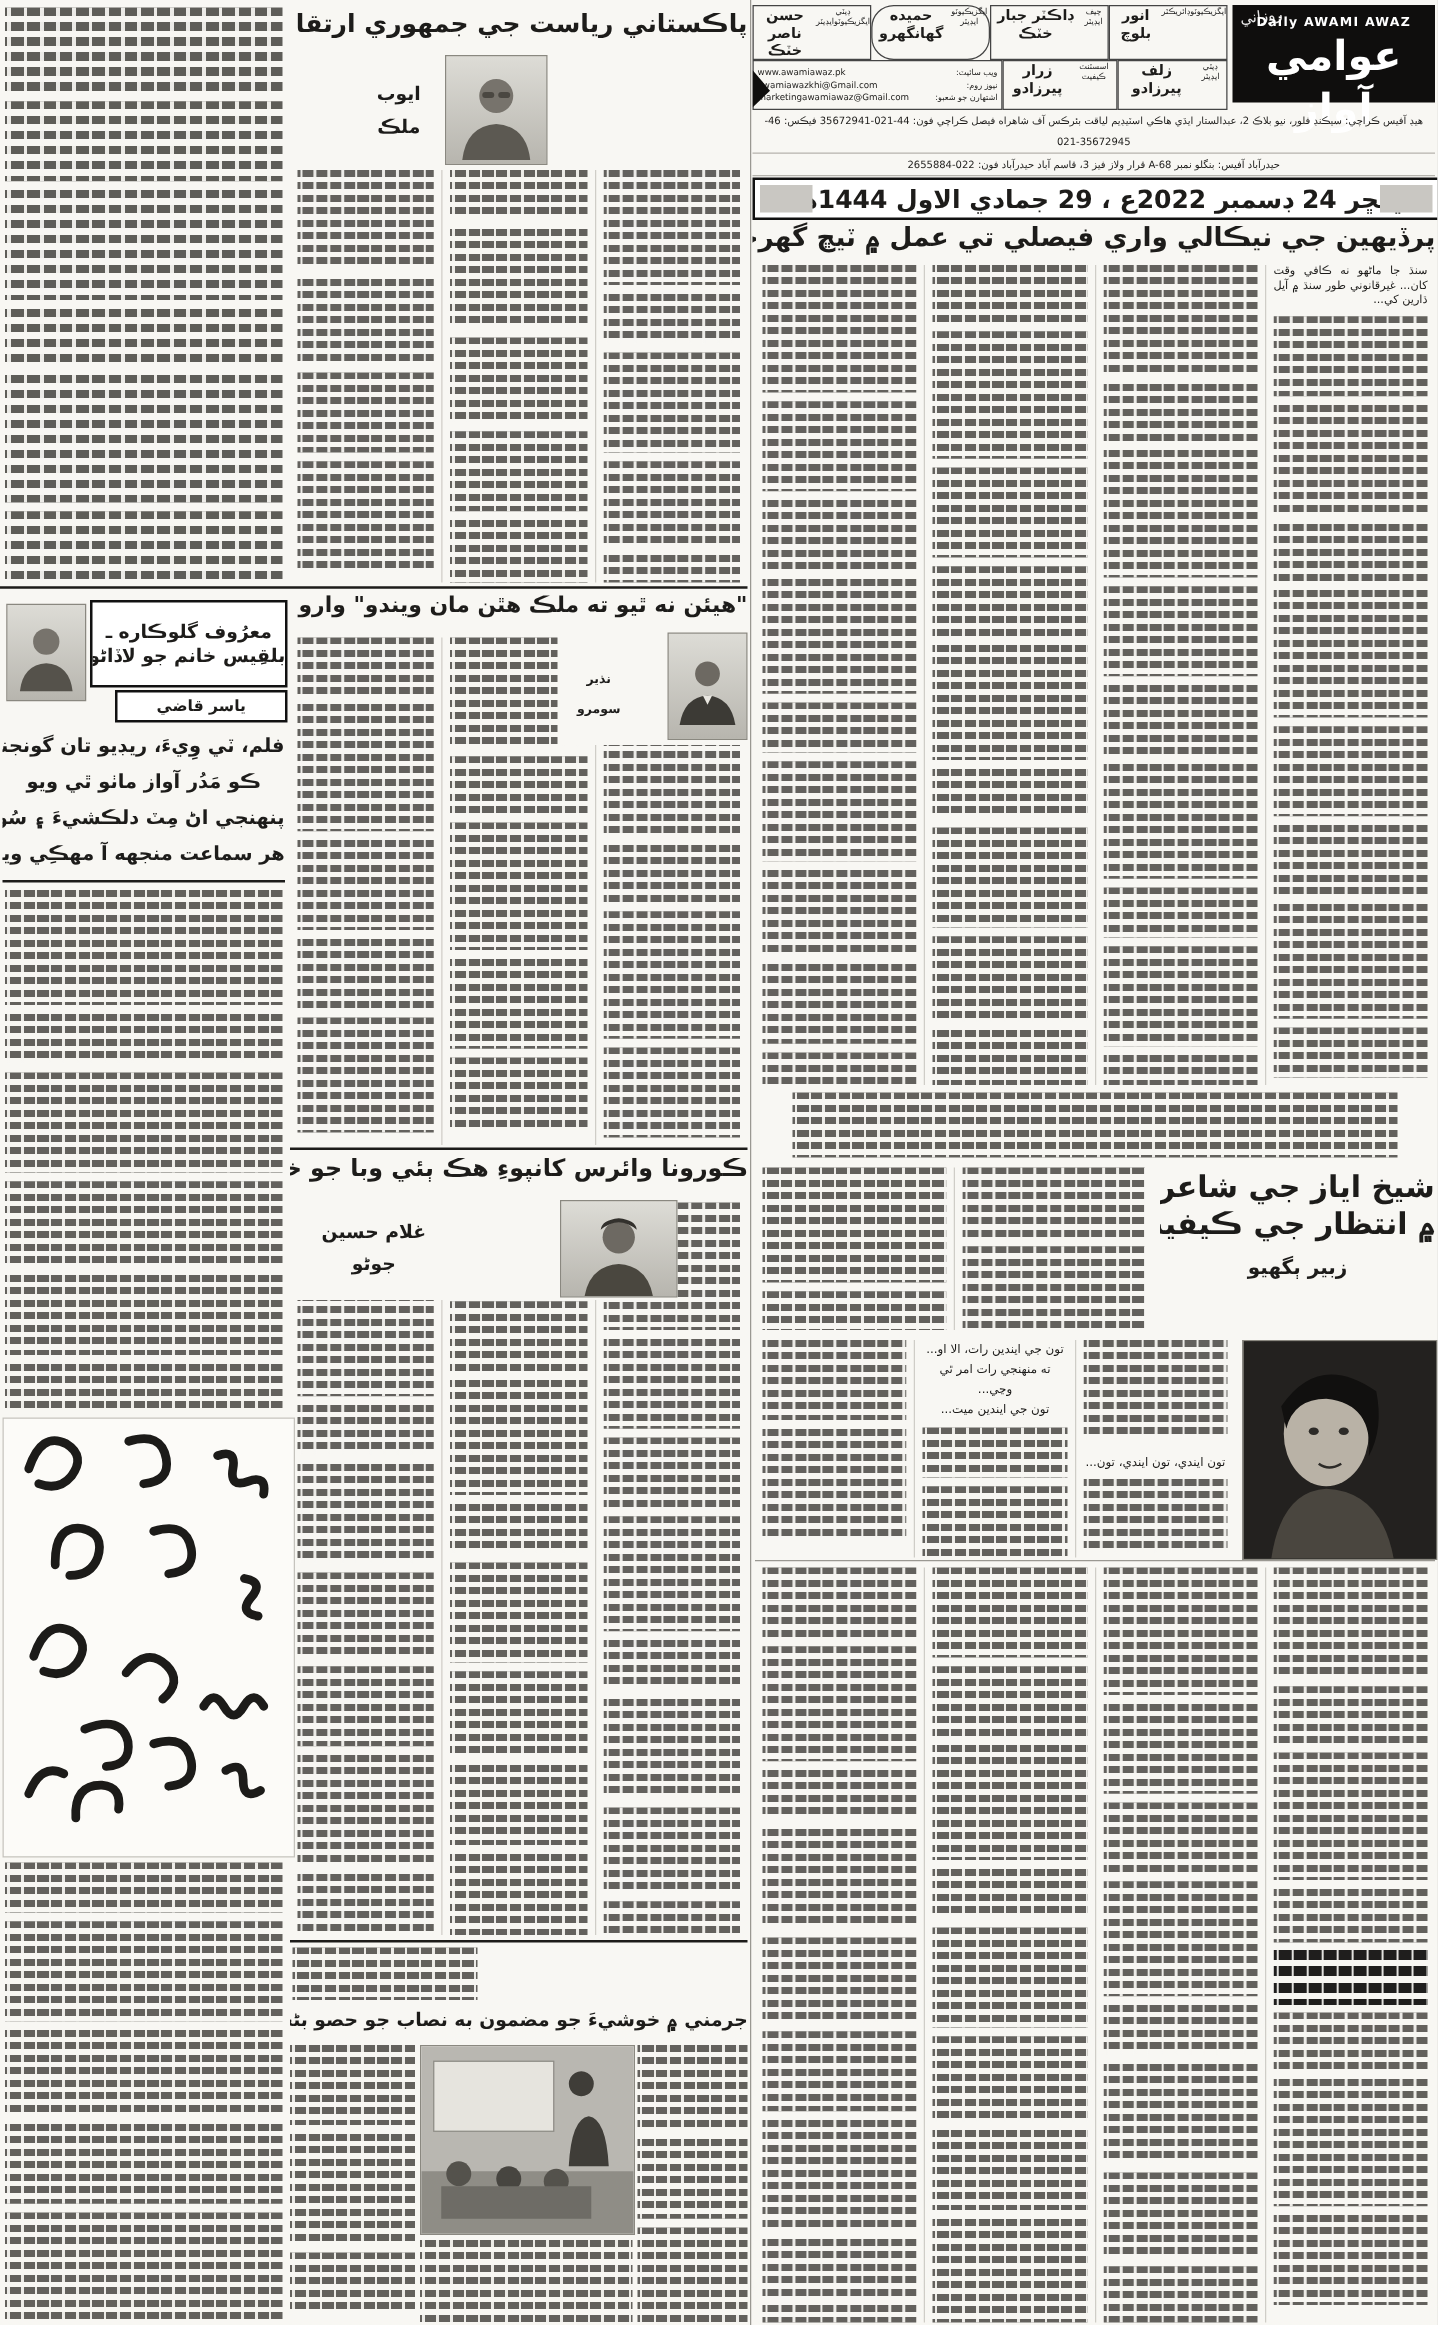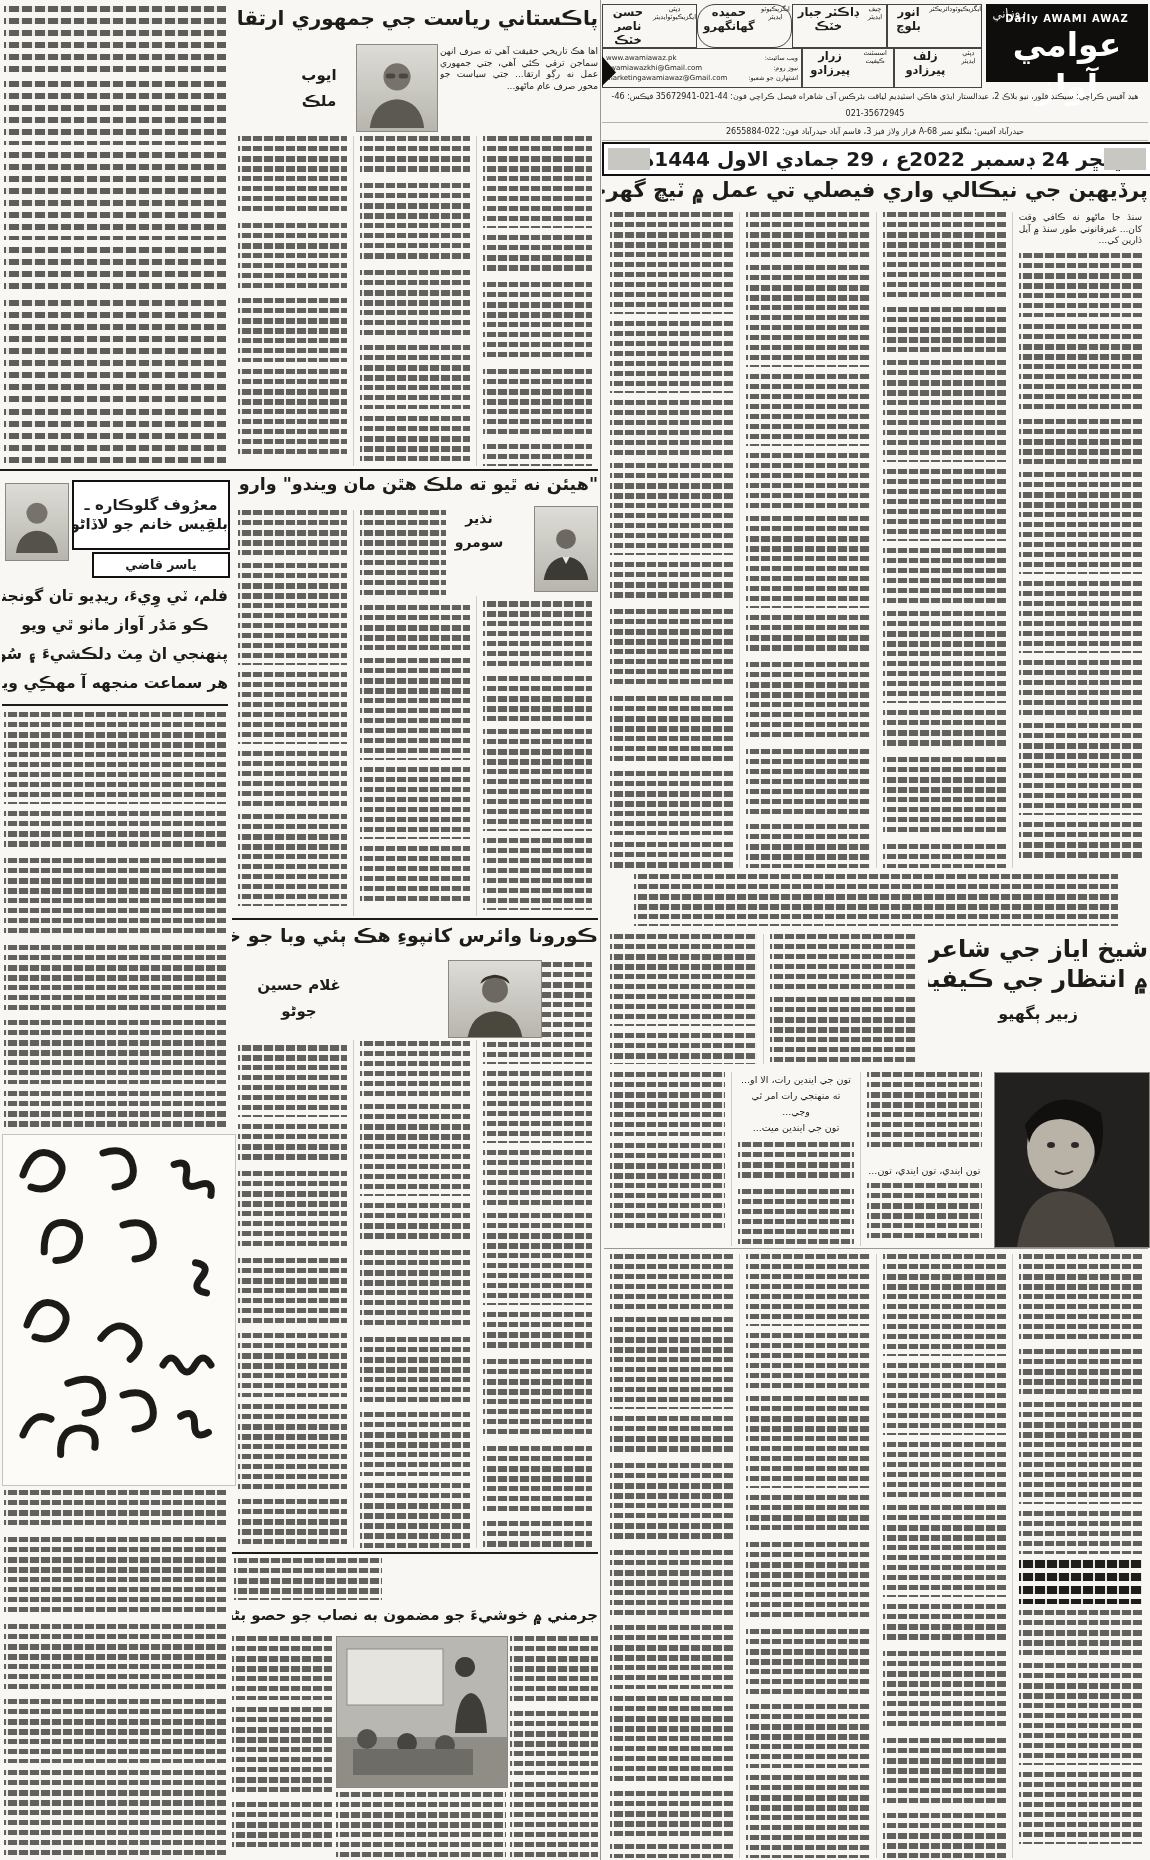--- a/index.html
+++ b/index.html
@@ -298,21 +298,20 @@
     <div>ملڪ</div>
   </div>
   <div class="photo" style="left:356px;top:44px;width:80px;height:86px;">
     <svg viewBox="0 0 100 100" xmlns="http://www.w3.org/2000/svg">
       <circle cx="50" cy="36" r="17" fill="#77736c"></circle>
       <path d="M16 100 Q20 66 50 64 Q80 66 84 100 Z" fill="#5c5952"></path>
       <rect x="36" y="32" width="12" height="6" rx="3" fill="#4a4741"></rect>
       <rect x="52" y="32" width="12" height="6" rx="3" fill="#4a4741"></rect>
     </svg>
   </div>
-  <div class="abs lead" style="left:440px;top:46px;width:158px;height:84px;overflow:hidden;">اها هڪ تاريخي حقيقت آهي ته صرف انهن سماجن ترقي ڪئي آهي، جتي جمهوري عمل نه رڳو ارتقا... جتي سياست جو محور صرف عام ماڻهو...</div>
 
   <div class="abs cols" style="left:232px;top:136px;width:366px;height:330px;">
     <div class="col">
         <div class="gp" style="height: 92px; margin-bottom: 7px;"></div>
         <div class="gp" style="height: 40px; margin-bottom: 7px;"></div>
         <div class="gp" style="height: 80px; margin-bottom: 7px;"></div>
         <div class="gp" style="height: 68px; margin-bottom: 7px;"></div>
         <div class="gp" style="height: 22px; margin-bottom: 7px;"></div>
       </div>
     <div class="col">
@@ -360,21 +359,21 @@
       </div>
     <div class="col">
         <div class="gp" style="height: 46px; margin-bottom: 7px;"></div>
         <div class="gp" style="height: 102px; margin-bottom: 7px;"></div>
         <div class="gp" style="height: 72px; margin-bottom: 7px;"></div>
         <div class="gp" style="height: 56px; margin-bottom: 7px;"></div>
         <div class="gp" style="height: 92px; margin-bottom: 7px;"></div>
       </div>
   </div>
   <div class="patch" style="left:446px;top:506px;width:152px;height:90px;">
-    <div class="byline" style="position:absolute;right:86px;left:0;top:0;font-size:14px;line-height:24px;">
+    <div class="byline" style="position:absolute;right:86px;left:0;top:26px;font-size:10px;line-height:24px;">
       <div>نذير</div>
       <div>سومرو</div>
     </div>
     <div class="photo" style="right:0;top:0;width:62px;height:84px;">
       <svg viewBox="0 0 100 100" xmlns="http://www.w3.org/2000/svg">
         <circle cx="50" cy="34" r="16" fill="#6d6962"></circle>
         <path d="M14 100 Q20 64 50 62 Q80 64 86 100 Z" fill="#3c3a35"></path>
         <path d="M44 62 L50 74 L56 62 Z" fill="#e8e6e0"></path>
       </svg>
     </div>

